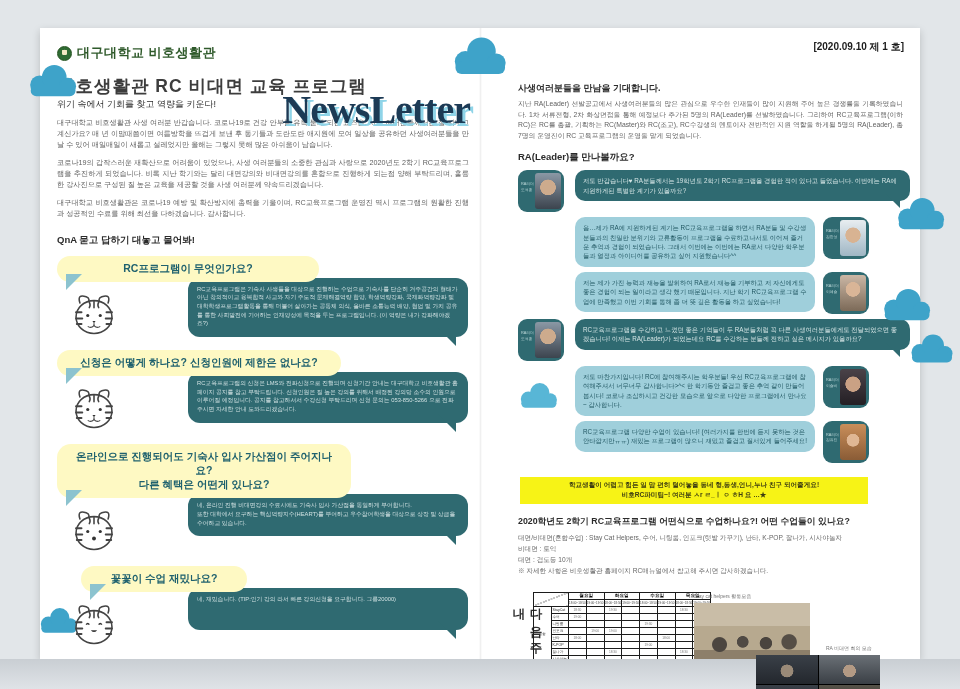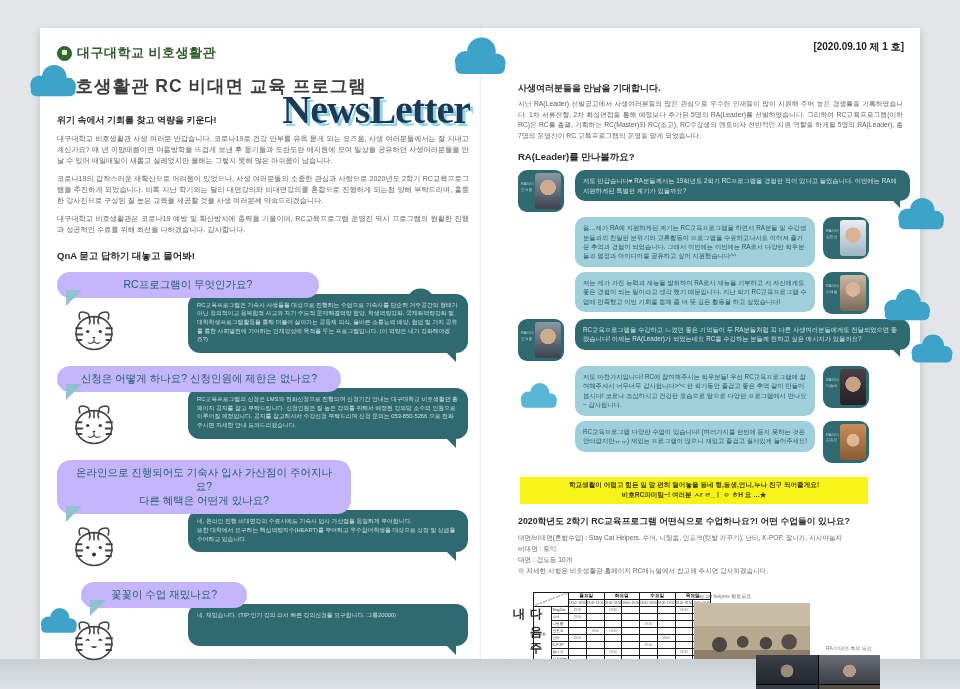--- a/index.html
+++ b/index.html
@@ -22,25 +22,25 @@
   .cloud.lite{color:#58b6d6;}
 
   
   .lp-inner{position:relative;width:100%;height:100%;padding:14px 12px 0 17px;box-sizing:border-box;}
   .logo-row{display:flex;align-items:center;gap:5px;margin-top:2px;}
   .logo-mark{width:13px;height:13px;border-radius:50%;background:radial-gradient(circle at 50% 42%,#f3e8c2 0 28%,#2f6b33 30% 100%);border:1px solid #24521f;}
   .logo-text{font-size:13px;font-weight:bold;color:#2f5a2b;letter-spacing:.5px;}
   .doc-title{margin-top:12px;font-size:17.5px;font-weight:bold;color:#3d3d3d;letter-spacing:1px;}
   .brand{position:absolute;right:10px;top:58px;font-family:"Liberation Serif",serif;font-size:40px;
          font-weight:bold;color:#1c3a55;text-shadow:3px 3px 0 #8fd4e8;letter-spacing:-1px;}
-  .sec-head{font-size:9px;font-weight:bold;color:#2b2b2b;margin-top:16px;}
+  .sec-head{font-size:9px;font-weight:normal;color:#2b2b2b;margin-top:0;}
   .body-p{font-size:7.2px;line-height:1.52;color:#5f5f5f;margin-top:7px;width:412px;text-align:justify;}
   .qna-head{font-size:9.5px;font-weight:bold;color:#2b2b2b;margin-top:14px;}
   .q-row{margin-top:9px;position:relative;z-index:2;}
-  .qbubble{display:inline-block;background:#c4b5fd;color:#1f616e;font-size:10.5px;font-weight:normal;
+  .qbubble{display:inline-block;background:#fef9c3;color:#1f616e;font-size:10.5px;font-weight:bold;
            padding:6px 18px;border-radius:14px;position:relative;text-align:center;}
   .qbubble::after{content:"";position:absolute;left:9px;bottom:-8px;width:0;height:0;
            border:8px solid transparent;border-top-color:#8cc3cf;border-left-color:#8cc3cf;}
   .a-row{display:flex;align-items:flex-start;margin-top:-4px;position:relative;z-index:1;}
   .tiger{width:50px;margin:14px 0 0 12px;flex:0 0 auto;}
   .abubble{margin-left:auto;width:262px;background:#2f6a71;color:#cfe0e1;font-size:5.8px;
            line-height:1.5;padding:7px 9px 9px;border-radius:12px;position:relative;}
   .abubble::after{content:"";position:absolute;right:12px;bottom:-9px;width:0;height:0;
            border:9px solid transparent;border-top-color:#2f6a71;border-right-color:#2f6a71;}
   .pre{white-space:pre-line;}

